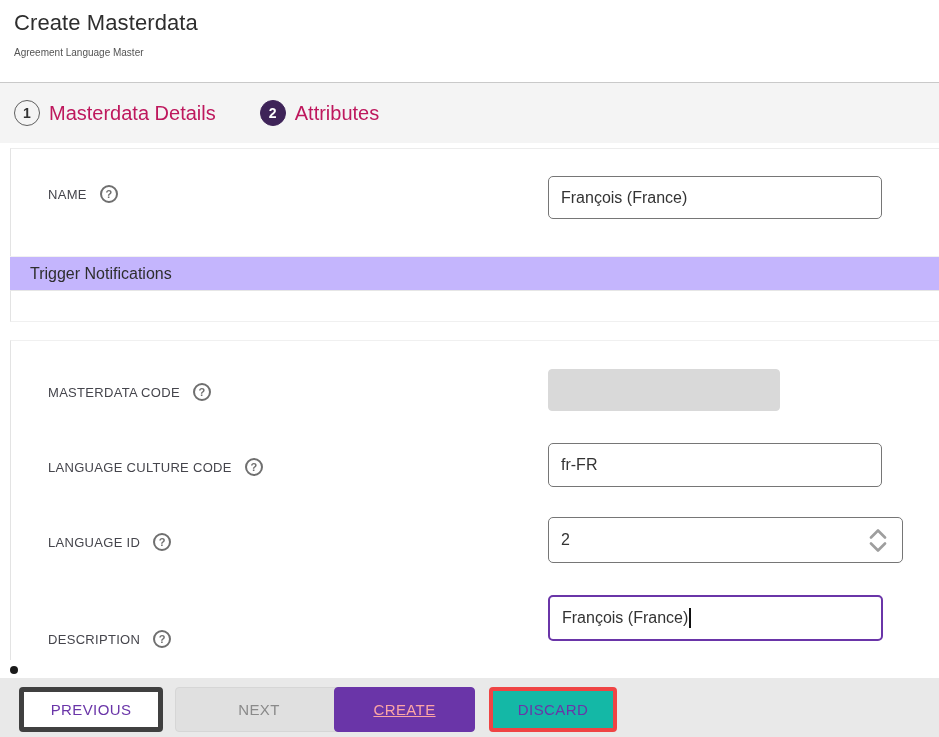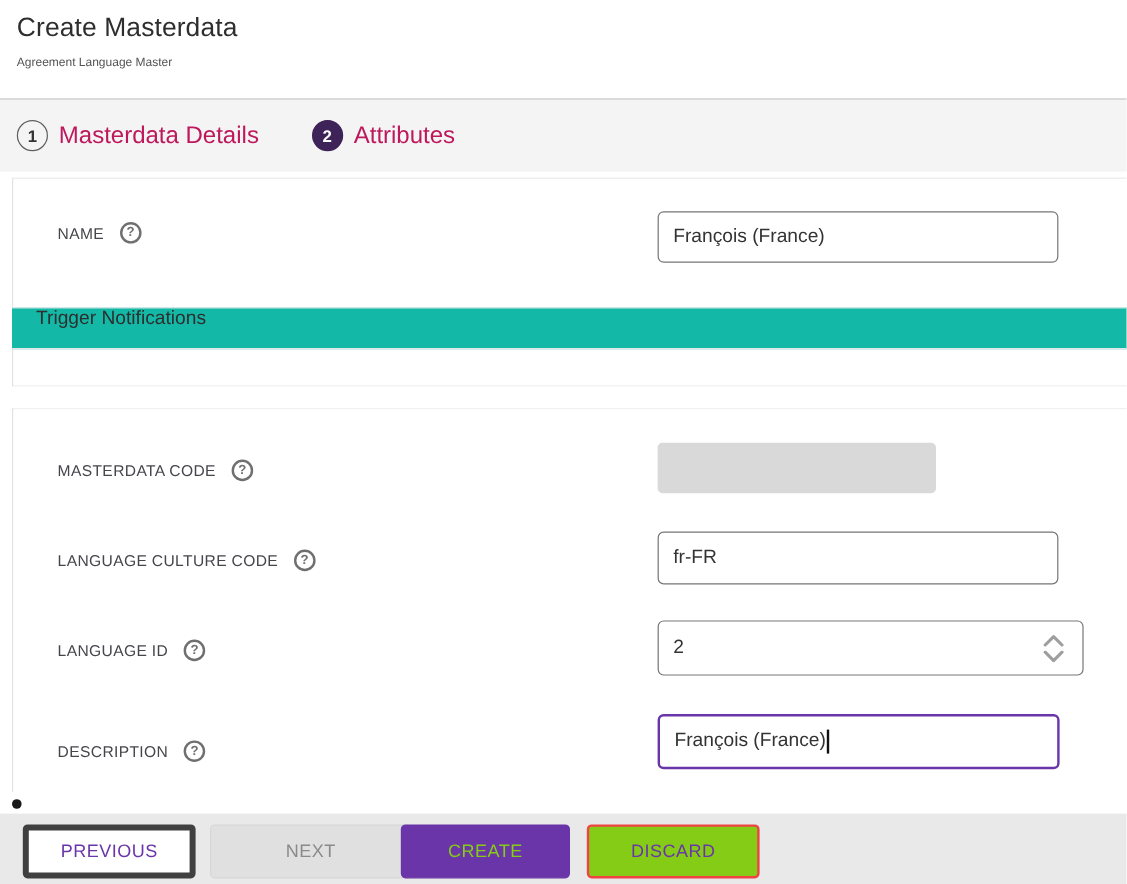--- a/index.html
+++ b/index.html
@@ -37,22 +37,22 @@
   
   .panel {
     position: absolute; left: 10px; width: 929px; background: #ffffff;
     border-left: 1px solid #e3e3e3;
   }
   .panel-1 { top: 148px; height: 174px; border-top: 1px solid #ececec; border-bottom: 1px solid #f0f0f0; }
   .panel-2 { top: 340px; height: 320px; border-top: 1px solid #f0f0f0; }
 
   .section-bar {
     position: absolute; left: 10px; top: 256px; width: 929px; height: 35px;
-    background: #14b8a6; border-top: 1px solid #f1f1f1; border-bottom: 1px solid #e6e6e6;
-    display: flex; padding-left: 20px;
+    background: #c4b5fd; border-top: 1px solid #f1f1f1; border-bottom: 1px solid #e6e6e6;
+    display: flex; align-items: center; padding-left: 20px;
   }
   .section-title { font-size: 16px; color: #2e2e2e; }
 
   
   .field-label-group { position: absolute; left: 48px; display: flex; align-items: center; gap: 13px; }
   .field-label { font-size: 13px; color: #45454c; letter-spacing: 0.3px; }
   .help-icon {
     width: 18px; height: 18px; border-radius: 50%;
     border: 2px solid #6f6f6f; color: #6f6f6f;
     display: flex; align-items: center; justify-content: center;
@@ -100,22 +100,22 @@
     background: #e9e9e9;
   }
   .btn {
     position: absolute; top: 9px; height: 45px; border-radius: 4px;
     font-family: "Liberation Sans", sans-serif; font-size: 15px; letter-spacing: 0.4px;
     font-weight: 500; cursor: pointer;
     display: flex; align-items: center; justify-content: center;
   }
   .btn-previous { left: 19px; width: 144px; background: #ffffff; border: 5px solid #404040; color: #6a35a8; }
   .btn-next { left: 175px; width: 168px; background: #e0e0e0; border: 1px solid #d6d6d6; color: #8a8a8a; cursor: default; }
-  .btn-create { left: 334px; width: 141px; background: #6a35a8; border: 1px solid #6a35a8; color: #84cc16; }
-  .btn-discard { left: 489px; width: 144px; background: #84cc16; border: 2px solid #ef4444; color: #6a35a8; }
+  .btn-create { left: 334px; width: 141px; background: #6a35a8; border: 1px solid #6a35a8; color: #fca5a5; text-decoration: underline; }
+  .btn-discard { left: 489px; width: 128px; background: #14b8a6; border: 4px solid #ef4444; color: #6a35a8; }
 
   .bullet-dot {
     position: absolute; left: 10px; top: 666px; width: 8px; height: 8px;
     border-radius: 50%; background: #1a1a1a;
   }
 </style>
 </head>
 <body>
 
 <div id="app">
@@ -171,21 +171,21 @@
     <div class="spinner">
       <svg width="18" height="10" viewBox="0 0 18 10">
         <polyline points="2,8.5 9,1.5 16,8.5" fill="none" stroke="#9e9e9e" stroke-width="2.6" stroke-linecap="round" stroke-linejoin="round"></polyline>
       </svg>
       <svg width="18" height="10" viewBox="0 0 18 10">
         <polyline points="2,1.5 9,8.5 16,1.5" fill="none" stroke="#9e9e9e" stroke-width="2.6" stroke-linecap="round" stroke-linejoin="round"></polyline>
       </svg>
     </div>
   </div>
 
-  <div class="field-label-group" style="top:617px;">
+  <div class="field-label-group" style="top:630px;">
     <span class="field-label">DESCRIPTION</span>
     <span class="help-icon">?</span>
   </div>
   <div class="desc-wrapper">
     <span class="desc-text">François (France)</span>
     <span class="caret"></span>
   </div>
 
   <div class="bullet-dot"></div>
 

